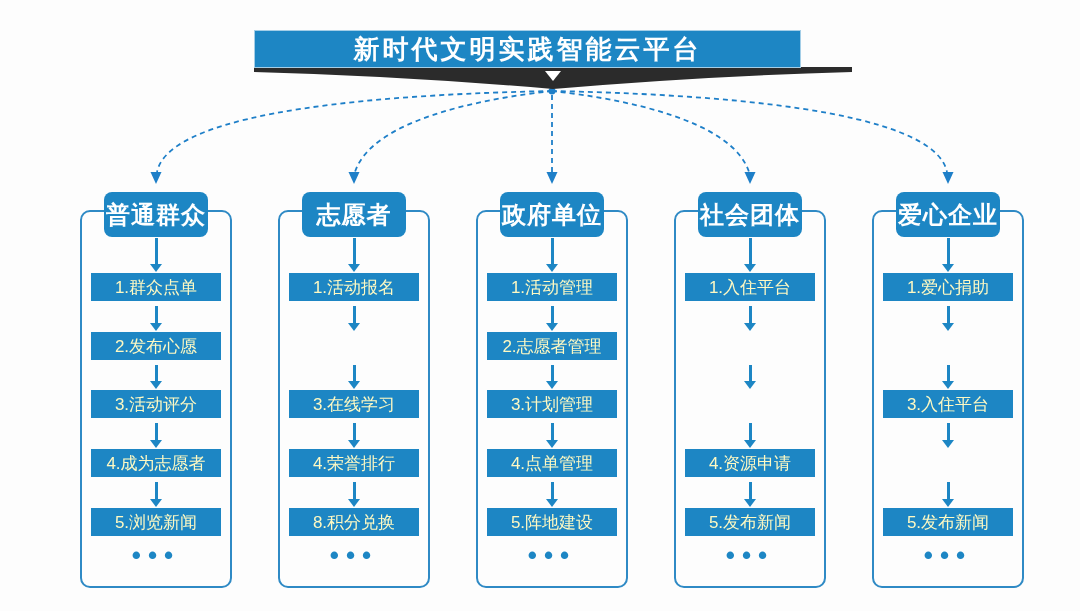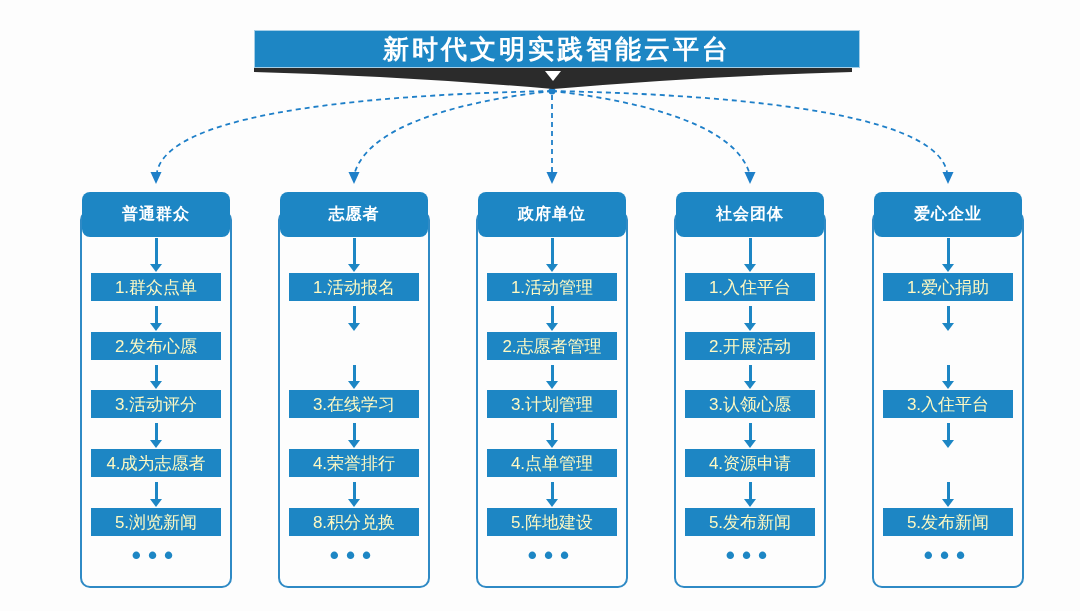--- a/index.html
+++ b/index.html
@@ -8,42 +8,42 @@
     --frame:#2f8ac5;
     --ribbon:#2b2b2b;
     --background:#fdfdfd;
   }
   html,body{margin:0;padding:0;}
   body{font-family:"Liberation Sans","DejaVu Sans",sans-serif;background:#fff;}
   .stage{position:relative;width:1080px;height:611px;background:var(--background);overflow:hidden;}
 
   
   .title-bar{
-    position:absolute;left:254px;top:30px;width:606px;height:38px;
+    position:absolute;left:254px;top:30px;width:547px;height:38px;
     background:var(--primary);
     display:flex;align-items:center;justify-content:center;
     color:#fff;font-weight:bold;font-size:26px;letter-spacing:3px;
     box-shadow:0 0 0 1px rgba(255,255,255,.6) inset;
     z-index:3;
   }
   .ribbon{position:absolute;left:254px;top:67px;width:598px;height:24px;z-index:2;}
 
   
   .connectors{position:absolute;left:0;top:0;width:1080px;height:200px;z-index:1;pointer-events:none;}
   .connectors path.dash{fill:none;stroke:var(--connector);stroke-width:1.8;stroke-dasharray:5 4;}
   .connectors polygon{fill:var(--connector);}
   .connectors circle{fill:var(--connector);}
 
   
   .col{position:absolute;top:192px;width:152px;height:396px;}
   .col-frame{position:absolute;top:18px;left:0;right:0;bottom:0;border:2px solid var(--frame);border-radius:10px;background:transparent;}
   .col-header{
     position:absolute;top:0;left:50%;transform:translateX(-50%);
-    width:148px;height:45px;background:var(--primary);border-radius:8px;
-    color:#fff;font-size:16px;font-weight:bold;letter-spacing:1px;
+    width:104px;height:45px;background:var(--primary);border-radius:8px;
+    color:#fff;font-size:24px;font-weight:bold;letter-spacing:1px;
     display:flex;align-items:center;justify-content:center;z-index:2;
   }
   .step{
     position:absolute;left:50%;transform:translateX(-50%);
     width:130px;height:28px;background:var(--primary);
     color:#fef9c3;font-size:17px;
     display:flex;align-items:center;justify-content:center;z-index:2;
   }
   .s1{top:81px}.s2{top:140px}.s3{top:198px}.s4{top:257px}.s5{top:316px}
   .v-arrow{position:absolute;left:50%;transform:translateX(-50%);width:14px;display:flex;flex-direction:column;align-items:center;z-index:1;}
@@ -181,26 +181,24 @@
     <div class="col-header">社会团体</div>
     <div class="v-arrow a0">
         <div class="stem"></div>
         <div class="head"></div>
       </div>
     <div class="step s1">1.入住平台</div>
     <div class="v-arrow a1">
         <div class="stem"></div>
         <div class="head"></div>
       </div>
-    <div class="step s2">2.开展活动</div>
-    <div class="v-arrow a2">
-        <div class="stem"></div>
-        <div class="head"></div>
-      </div>
-    <div class="step s3">3.认领心愿</div>
+    <div class="v-arrow a2">
+        <div class="stem"></div>
+        <div class="head"></div>
+      </div>
     <div class="v-arrow a3">
         <div class="stem"></div>
         <div class="head"></div>
       </div>
     <div class="step s4">4.资源申请</div>
     <div class="v-arrow a4">
         <div class="stem"></div>
         <div class="head"></div>
       </div>
     <div class="step s5">5.发布新闻</div>

